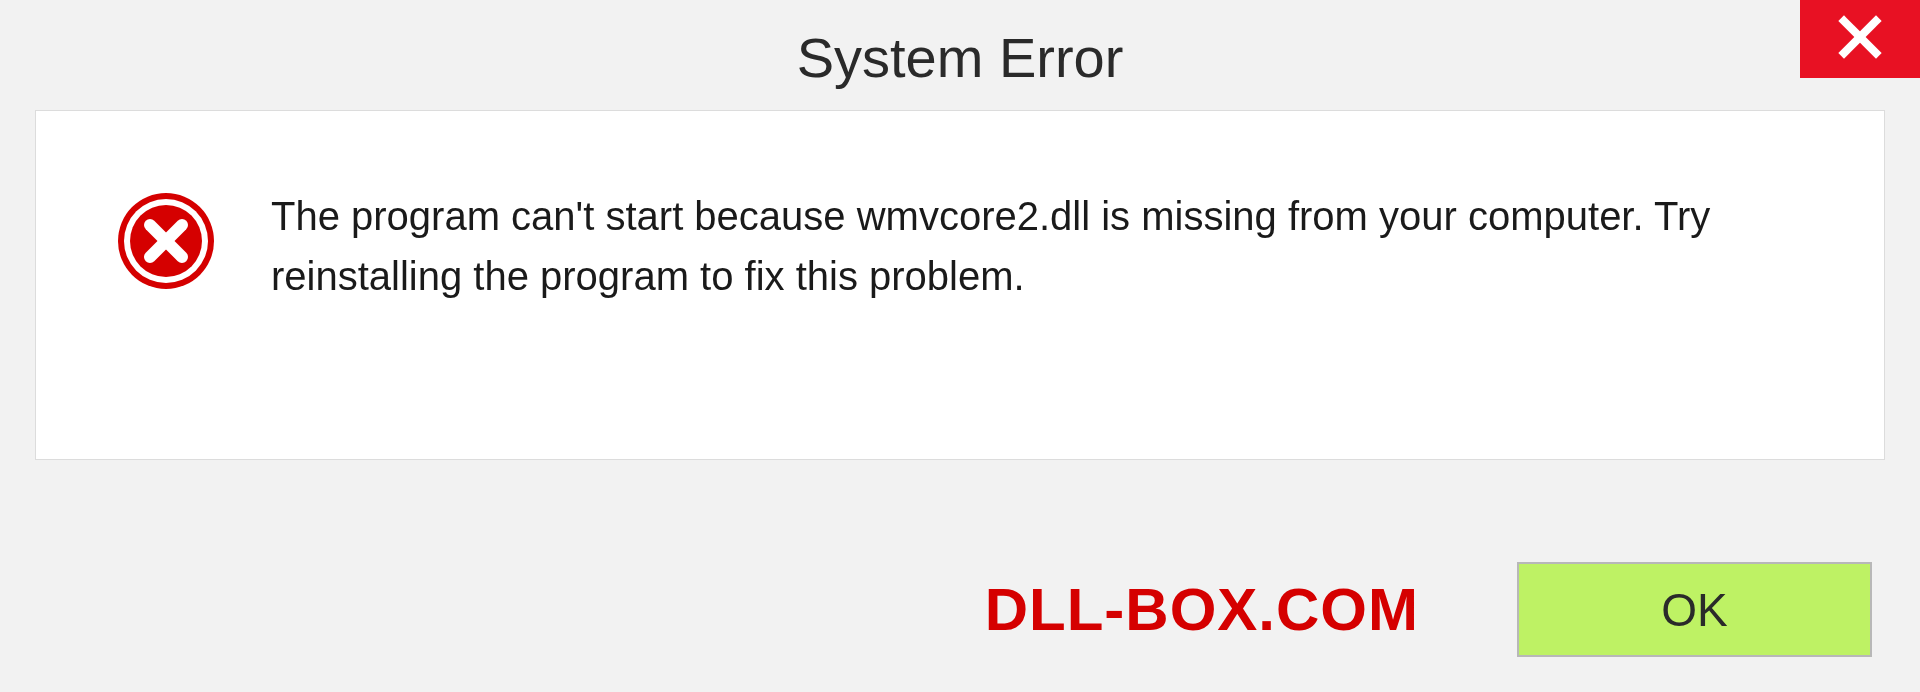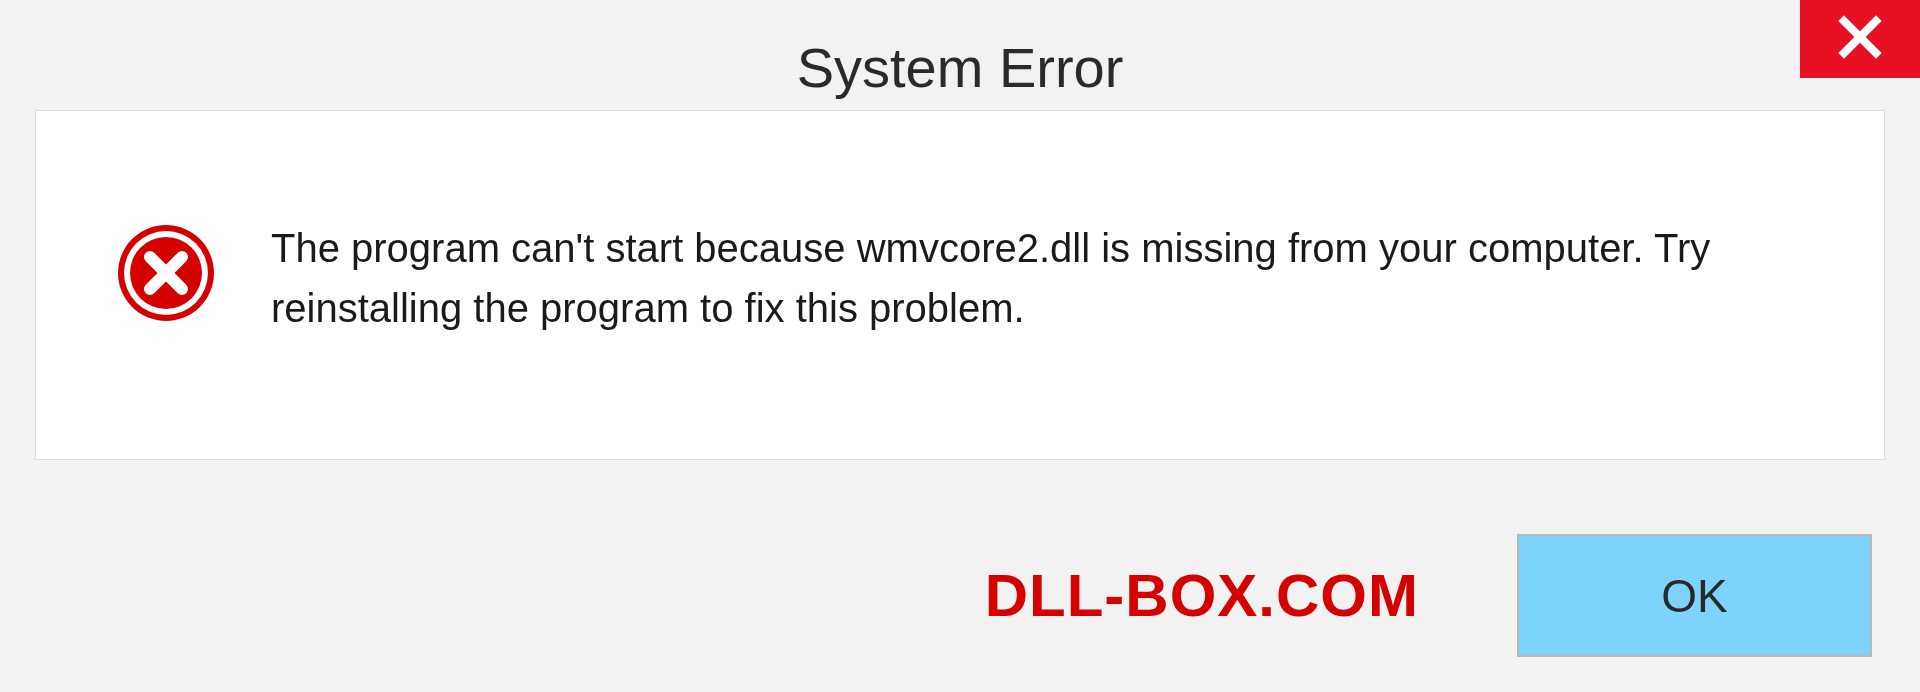--- a/index.html
+++ b/index.html
@@ -10,21 +10,21 @@
     body {
       width: 1920px;
       height: 692px;
       background: #f2f2f2;
       font-family: Arial, Helvetica, sans-serif;
       position: relative;
       overflow: hidden;
     }
     .titlebar {
       display: flex;
-      align-items: flex-end;
+      align-items: center;
       justify-content: center;
       height: 100px;
       position: relative;
       padding-top: 15px;
     }
     .title {
       font-size: 56px;
       color: #2a2a2a;
       font-weight: 400;
     }
@@ -44,21 +44,21 @@
       width: 44px;
       height: 44px;
     }
     .content-area {
       margin: 10px 35px 0 35px;
       background: #ffffff;
       border: 1px solid #dcdcdc;
       height: 350px;
       display: flex;
       align-items: flex-start;
-      padding: 107px 50px 50px 80px;
+      padding: 75px 50px 50px 80px;
     }
     .error-icon {
       width: 100px;
       height: 100px;
       flex-shrink: 0;
       margin-right: 55px;
       margin-top: 5px;
     }
     .error-icon svg {
       width: 100%;
@@ -83,22 +83,22 @@
     .watermark {
       font-size: 60px;
       font-weight: 900;
       color: #d50000;
       letter-spacing: 1px;
       margin-right: 90px;
       font-family: Arial Black, Arial, sans-serif;
     }
     .ok-btn {
       width: 355px;
-      height: 123px;
-      background: #7dd3fc;
+      height: 95px;
+      background: #bef264;
       border: 2px solid #b8b8b8;
       font-size: 46px;
       color: #2a2a2a;
       display: flex;
       align-items: center;
       justify-content: center;
       cursor: pointer;
       font-family: Arial, Helvetica, sans-serif;
     }
   </style>

